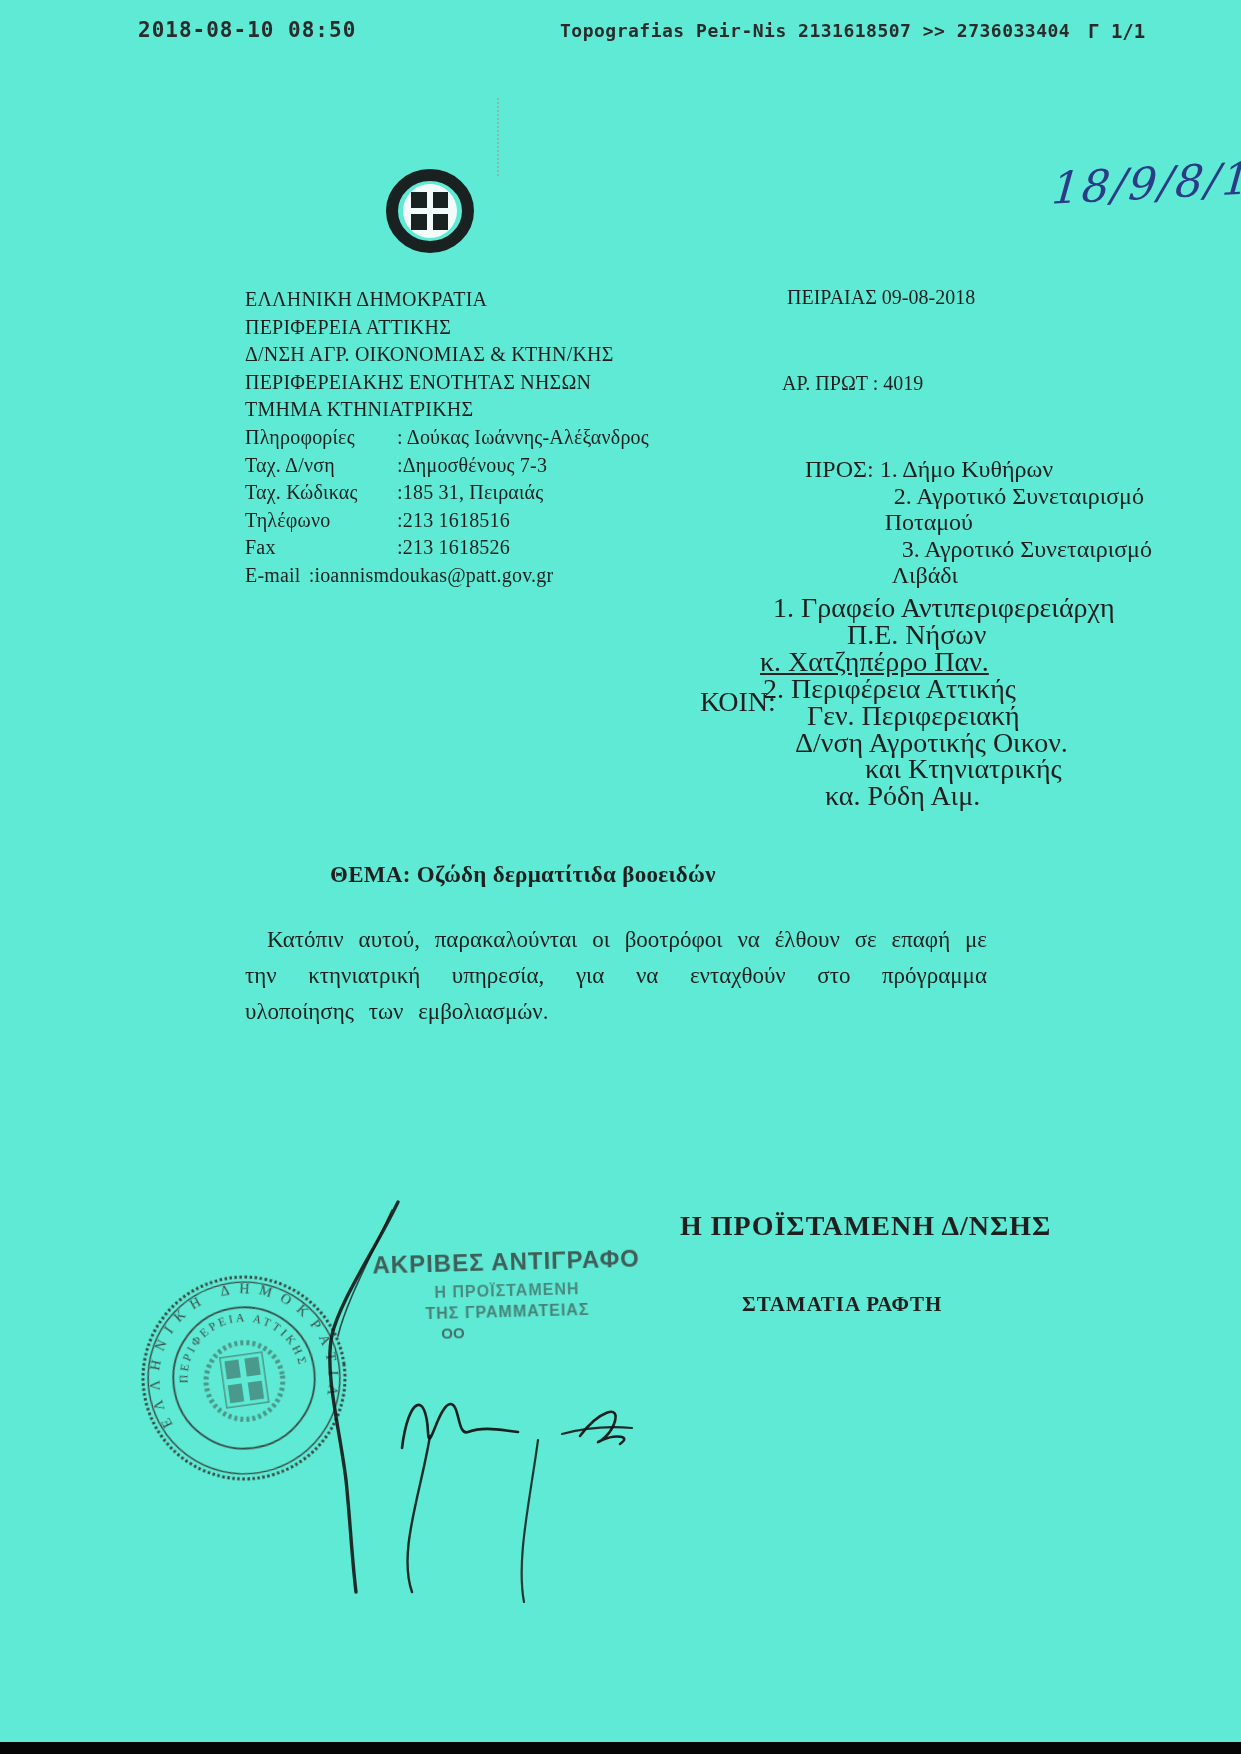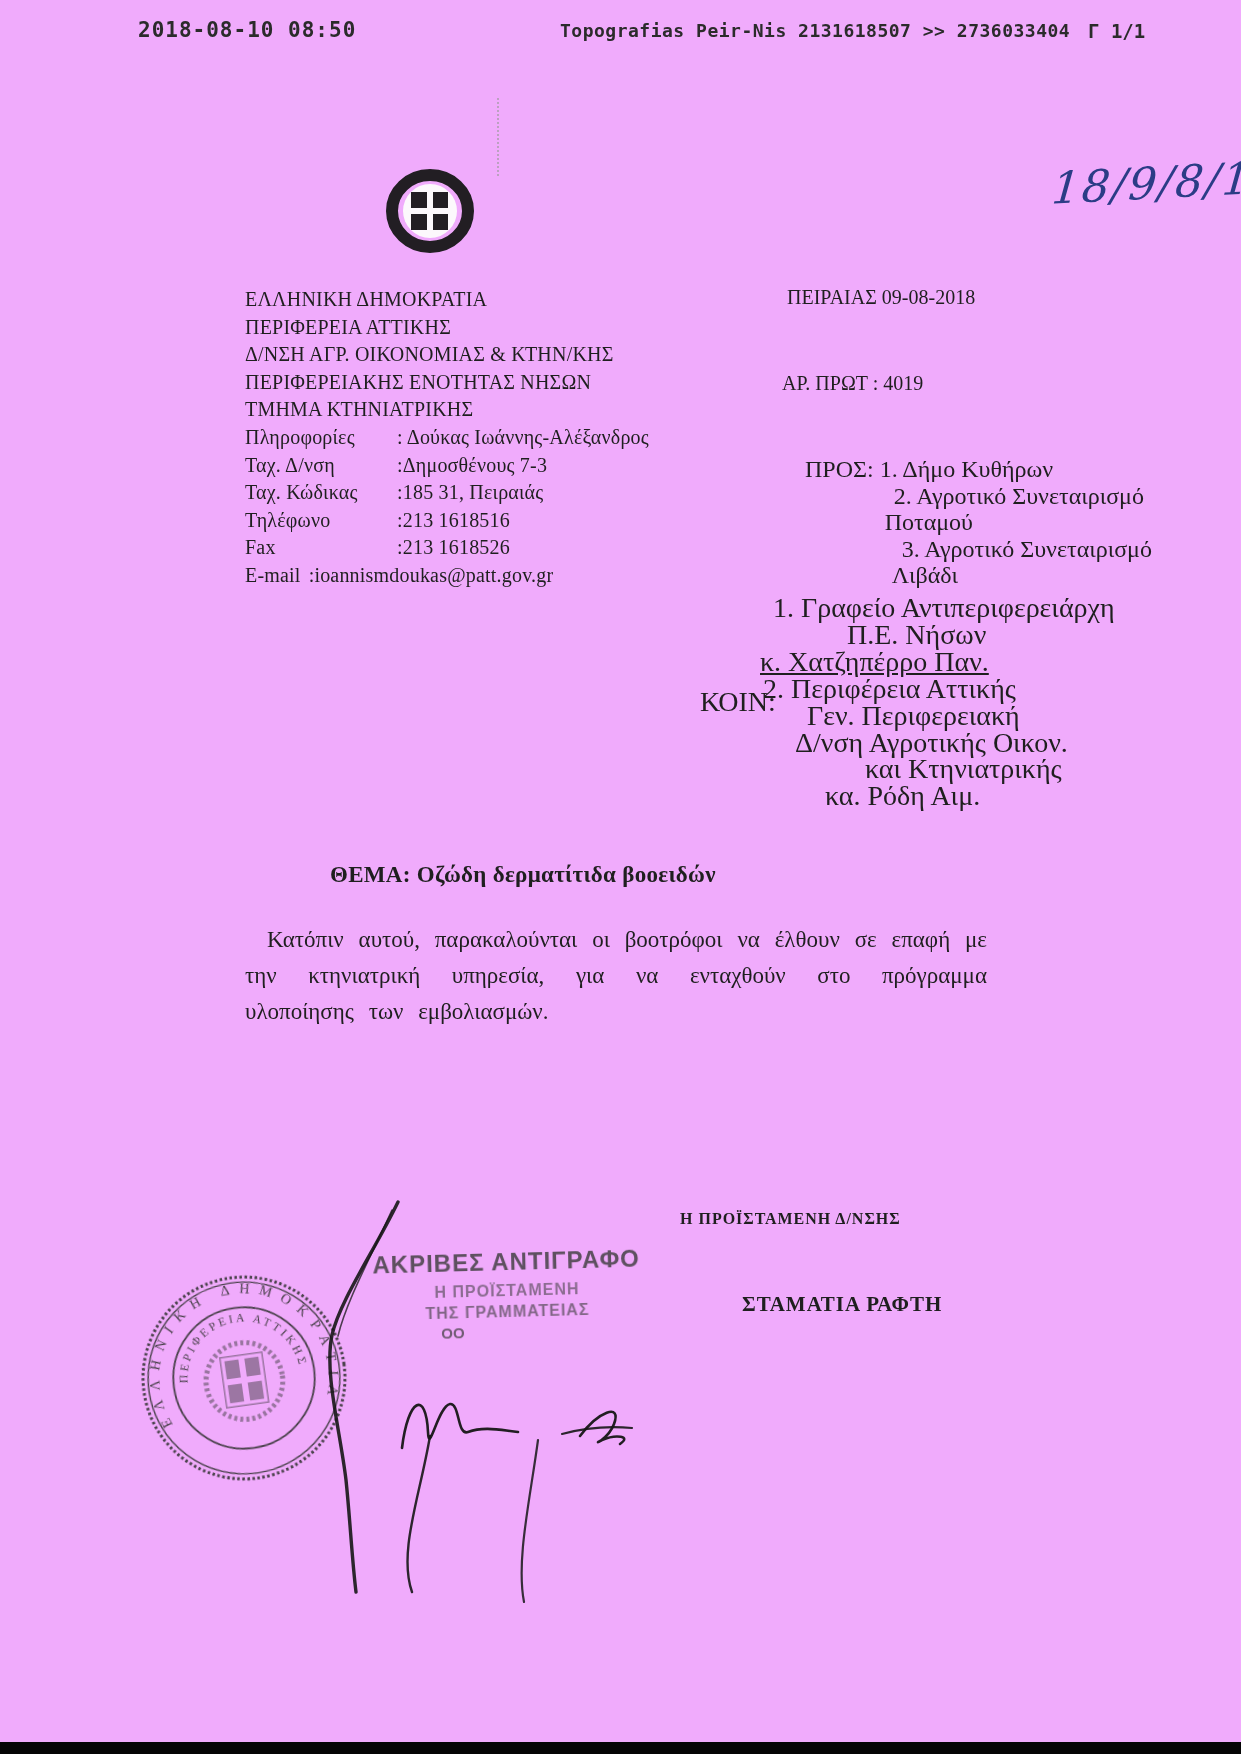--- a/index.html
+++ b/index.html
@@ -1,18 +1,18 @@
 <!DOCTYPE html>
 <html><head>
 <meta charset="utf-8">
 <style>
   html,body{margin:0;padding:0;background:#e8e8e8;}
   .page{
     position:relative; width:1241px; height:1754px;
-    background:#f0abfc; overflow:hidden;
+    background:#5eead4; overflow:hidden;
     font-family:"Liberation Serif","DejaVu Serif",serif;
     color:#1f1f1f;
   }
   
   .fax-line span{position:absolute; font-family:"DejaVu Sans Mono",monospace; color:#2b2b2b; font-weight:bold; white-space:nowrap;}
   .fx-date{left:138px; top:18px; font-size:21px; letter-spacing:1px;}
   .fx-from{left:560px; top:20px; font-size:18px; letter-spacing:.5px;}
   .fx-page{left:1088px; top:20px; font-size:19px;}
   
   .emblem{position:absolute; left:385px; top:166px; width:90px; height:88px; opacity:.94; filter:blur(.3px);}
@@ -51,21 +51,21 @@
   .cc-lines div:nth-child(4){padding-left:3px;}
   .cc-lines div:nth-child(5){padding-left:47px;}
   .cc-lines div:nth-child(6){padding-left:35px;}
   .cc-lines div:nth-child(7){padding-left:105px;}
   .cc-lines div:nth-child(8){padding-left:65px;}
   
   .subject{position:absolute; left:330px; top:862px; font-size:23px; font-weight:bold; letter-spacing:.3px; white-space:nowrap;}
   .body-text{position:absolute; left:245px; top:922px; width:742px; font-size:23px; line-height:36px; text-align:justify; word-spacing:9px;}
   .body-text p{margin:0; text-indent:22px;}
   
-  .sig-title{position:absolute; left:680px; top:1210px; font-size:16px; font-weight:bold; letter-spacing:1px; white-space:nowrap;}
+  .sig-title{position:absolute; left:680px; top:1210px; font-size:28px; font-weight:bold; letter-spacing:1px; white-space:nowrap;}
   .sig-name{position:absolute; left:742px; top:1292px; font-size:21px; font-weight:bold; letter-spacing:1px; white-space:nowrap;}
   
   .copy-stamp{
     position:absolute; left:372px; top:1248px; width:270px; text-align:center;
     font-family:"Liberation Sans","DejaVu Sans",sans-serif;
     transform:rotate(-1.5deg); filter:blur(.35px); color:#3a3a3a;
   }
   .st1{font-size:24px; letter-spacing:1px; opacity:.8; font-weight:bold;}
   .st2{font-size:16px; letter-spacing:1px; opacity:.55; margin-top:6px; font-weight:bold;}
   .st3{font-size:16px; letter-spacing:1px; opacity:.6; margin-top:3px; font-weight:bold;}

